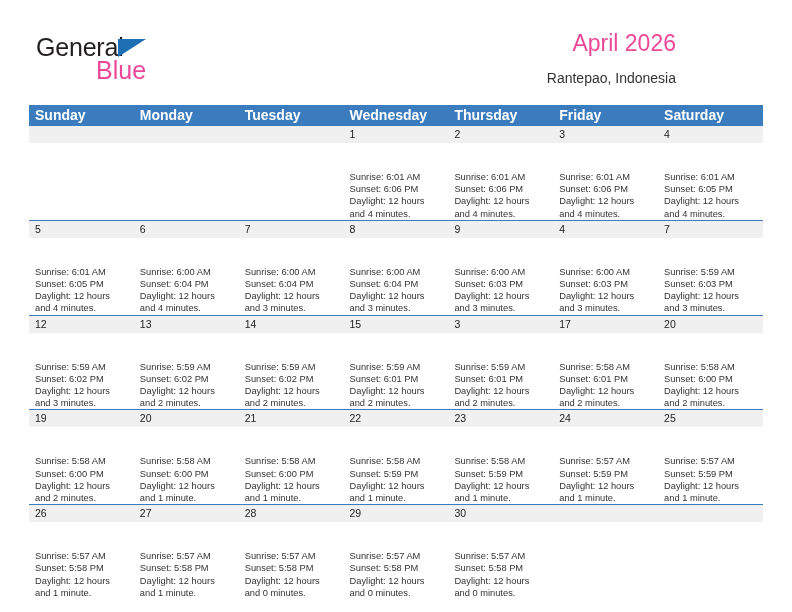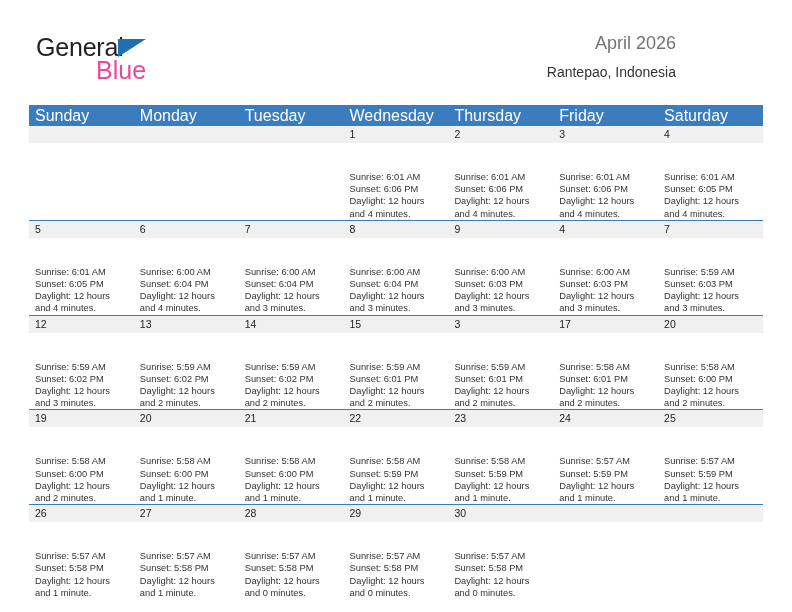--- a/index.html
+++ b/index.html
@@ -65,47 +65,47 @@
     line-height: 26px;
   }
 
   .title-block {
     position: absolute;
     right: 0;
     top: 0;
     text-align: right;
   }
   .cal-title {
-    font-size: 18px;
-    color: #737373;
+    font-size: 23px;
+    color: #ec4899;
     line-height: 30px;
     white-space: nowrap;
   }
   .cal-subtitle {
     font-size: 14px;
     color: #333333;
     line-height: 20px;
-    margin-top: 4px;
+    margin-top: 10px;
     white-space: nowrap;
   }
 
   
   .calendar {
     position: absolute;
     left: 29px;
     top: 105px;
     width: 734px;
     border-collapse: collapse;
     table-layout: fixed;
   }
   .calendar th {
     background: #3a7cbe;
     color: #ffffff;
-    font-size: 16px;
-    font-weight: normal;
+    font-size: 14px;
+    font-weight: bold;
     text-align: left;
     padding: 5px 0 5px 6px;
     height: 9px;
     line-height: 11px;
   }
   .calendar td {
     vertical-align: top;
     padding: 0;
     height: 80px;
     border-top: 1px solid #3a7cbe;

